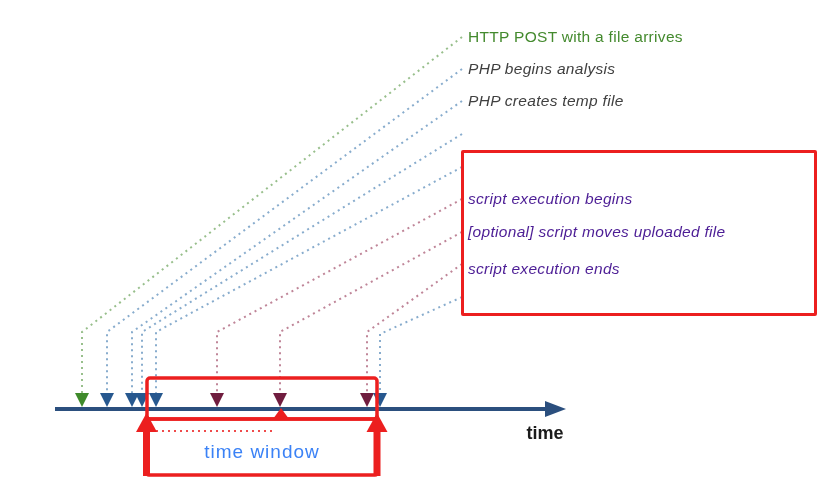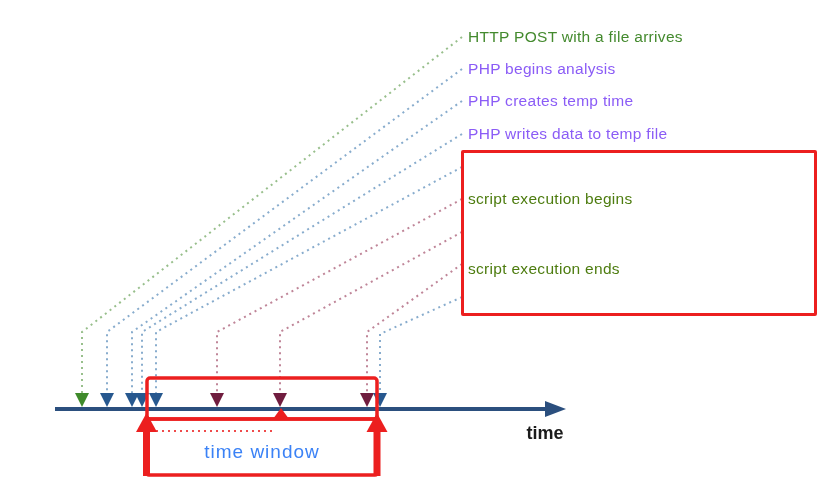--- a/index.html
+++ b/index.html
@@ -15,22 +15,22 @@
 
   .event-label{
     position:absolute;
     left:468px;
     height:22px;line-height:22px;
     font-size:15.5px;
     letter-spacing:0.3px;
     white-space:nowrap;
   }
   .c-green{color:#448a2e;}
-  .c-blue{color:#8b5cf6;}
-  .c-maroon{color:#4d7c0f;}
+  .c-blue{color:#404040;font-style:italic;}
+  .c-maroon{color:#4c1d95;font-style:italic;}
 
   .labels-box{
     position:absolute;
     left:461px;top:150px;
     width:350px;height:160px;
     border:3px solid #ec1f1f;
     border-radius:2px;
   }
 
   .time-window-label{
@@ -110,23 +110,23 @@
     <g>
       <polygon class="fl-red" points="366.5,432 387.5,432 377,413"></polygon>
       <rect class="fl-red" x="373.5" y="430" width="7" height="46"></rect>
     </g>
 
     <polygon class="fl-red" points="273,419 289,419 281,408"></polygon>
   </svg>
 
   <div class="event-label c-green" style="top:26px">HTTP POST with a file arrives</div>
   <div class="event-label c-blue" style="top:58px">PHP begins analysis</div>
-  <div class="event-label c-blue" style="top:90px">PHP creates temp time</div>
-  <div class="event-label c-blue" style="top:123px">PHP writes data to temp file</div>
+  <div class="event-label c-blue" style="top:90px">PHP creates temp file</div>
   <div class="event-label c-maroon" style="top:188px">script execution begins</div>
+  <div class="event-label c-maroon" style="top:221px">[optional] script moves uploaded file</div>
   <div class="event-label c-maroon" style="top:258px">script execution ends</div>
 
   <div class="labels-box"></div>
 
   <div class="time-window-label">time window</div>
   <div class="time-axis-label">time</div>
 
 </div>
 
 </body></html>

